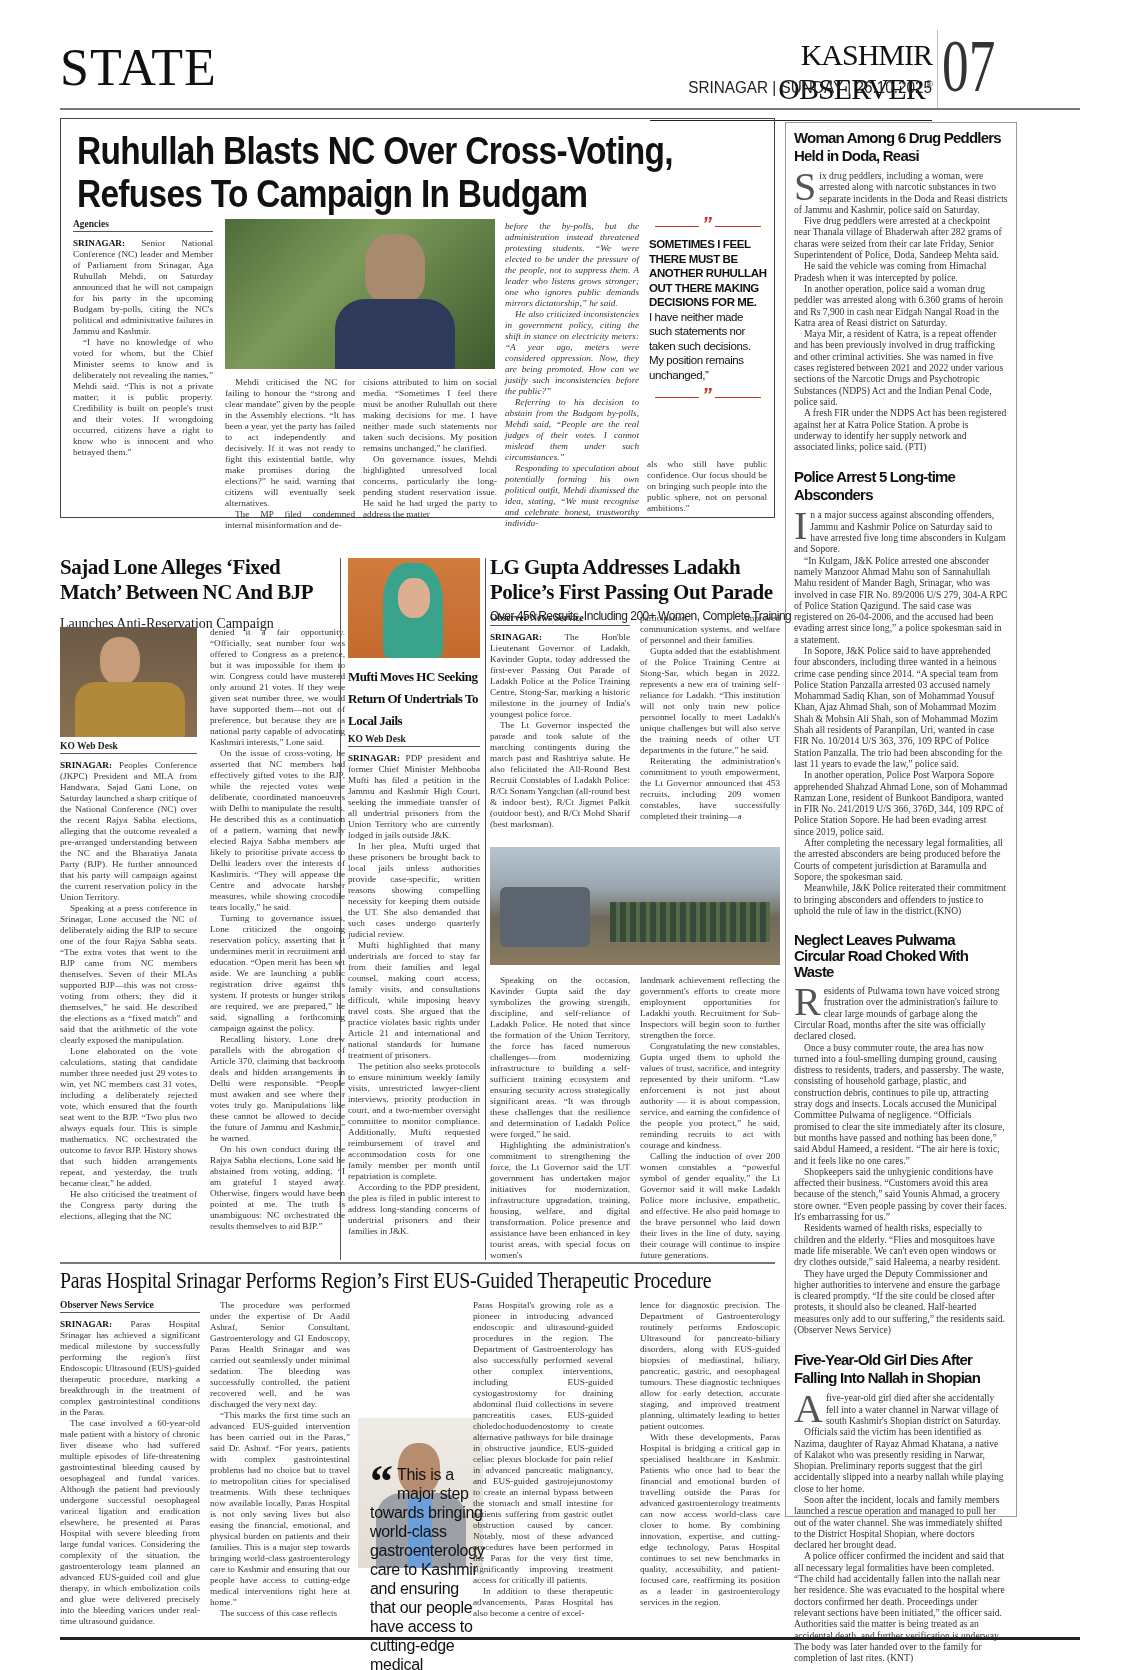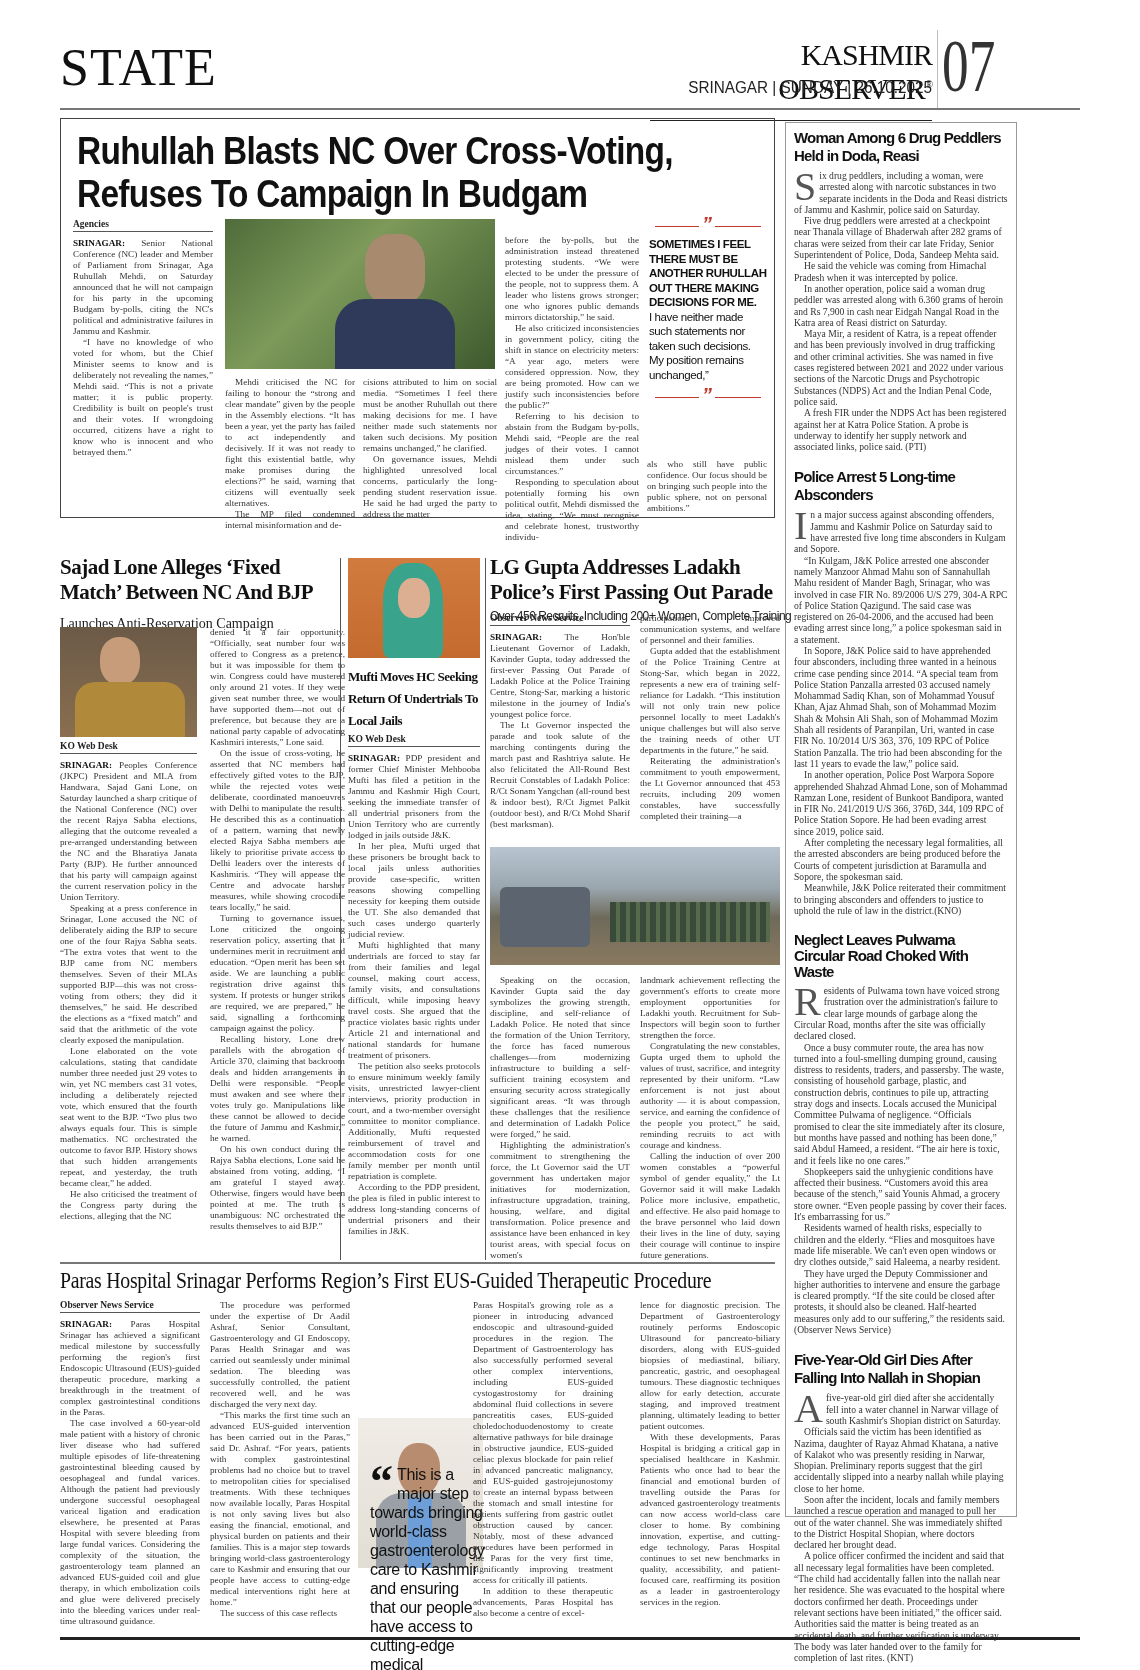--- a/index.html
+++ b/index.html
@@ -43,21 +43,21 @@
   </div>
 
   <div class="abs" style="left:164px;top:258px;width:130px;">
     <p>Mehdi criticised the NC for failing to honour the “strong and clear mandate” given by the people in the Assembly elections. “It has been a year, yet the party has failed to act independently and decisively. If it was not ready to fight this existential battle, why make promises during the elections?” he said, warning that citizens will eventually seek alternatives.</p>
     <p>The MP filed condemned internal misinformation and de-</p>
   </div>
   <div class="abs" style="left:302px;top:258px;width:134px;">
     <p class="first">cisions attributed to him on social media. “Sometimes I feel there must be another Ruhullah out there making decisions for me. I have neither made such statements nor taken such decisions. My position remains unchanged,” he clarified.</p>
     <p>On governance issues, Mehdi highlighted unresolved local concerns, particularly the long-pending student reservation issue. He said he had urged the party to address the matter</p>
   </div>
-  <div class="abs" style="left:444px;top:116px;width:134px;">
+  <div class="abs" style="left:444px;top:102px;width:134px;font-style:italic;">
     <p class="first">before the by-polls, but the administration instead threatened protesting students. “We were elected to be under the pressure of the people, not to suppress them. A leader who listens grows stronger; one who ignores public demands mirrors dictatorship,” he said.</p>
     <p>He also criticized inconsistencies in government policy, citing the shift in stance on electricity meters: “A year ago, meters were considered oppression. Now, they are being promoted. How can we justify such inconsistencies before the public?”</p>
     <p>Referring to his decision to abstain from the Budgam by-polls, Mehdi said, “People are the real judges of their votes. I cannot mislead them under such circumstances.”</p>
     <p>Responding to speculation about potentially forming his own political outfit, Mehdi dismissed the idea, stating, “We must recognise and celebrate honest, trustworthy individu-</p>
   </div>
 
   <div class="abs" style="left:588px;top:100px;width:118px;">
     <div style="position:relative;height:14px;">
       <div style="position:absolute;left:6px;right:6px;top:7px;height:1px;background:#c0392b;"></div>
       <span style="position:absolute;left:50px;top:-6px;background:#fff;padding:0 3px;color:#c0392b;font-family:'Liberation Sans',sans-serif;font-weight:bold;font-size:20px;font-style:italic;">”</span>

